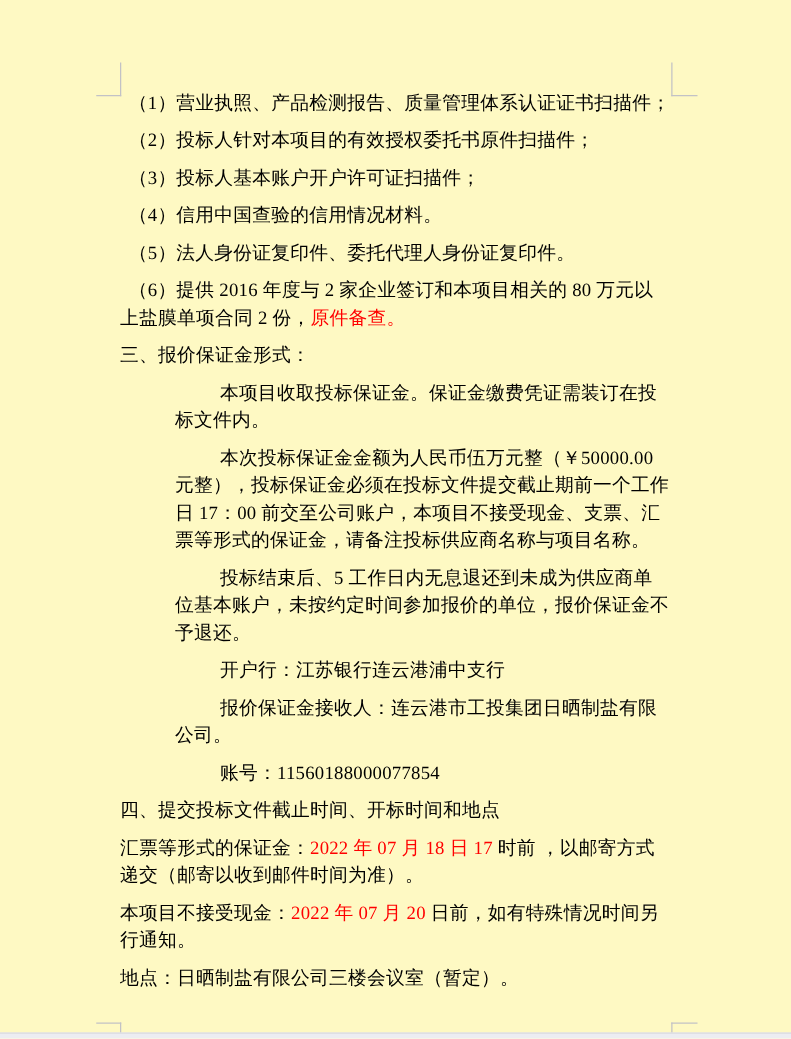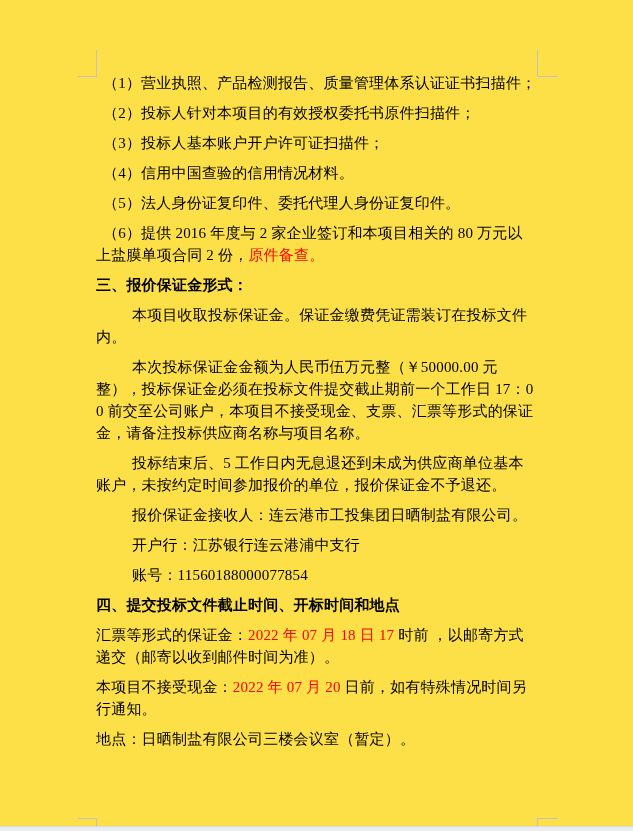--- a/index.html
+++ b/index.html
@@ -4,42 +4,42 @@
 <style>
   html, body {
     margin: 0;
     padding: 0;
     background: #ffffff;
   }
   .page {
     position: relative;
     width: 633px;
     height: 831px;
-    background: #fde047;
+    background: #fef9c3;
     overflow: hidden;
     font-family: "Liberation Serif", "DejaVu Serif", serif;
     color: #000000;
   }
   .content {
     position: absolute;
     left: 96px;
     top: 72px;
     width: 441px;
     font-size: 15px;
     line-height: 22px;
     letter-spacing: 0.2px;
     word-break: break-all;
   }
   .content p {
     margin: 0 0 8px 0;
   }
   p.list-item { text-indent: 7px; }
-  p.body-indent { text-indent: 36px; }
+  p.body-indent { text-indent: 36px; margin-left: 44px; }
   p.heading {
-    font-weight: bold;
+    font-weight: normal;
     margin: 4px 0 8px 0;
   }
   .red { color: #ff0000; }
   
   .mark {
     position: absolute;
     border: 0 solid #c2c2c6;
   }
   .mark-tl { left: 77px; top: 50px; width: 19px; height: 26px; border-right-width: 1px; border-bottom-width: 1px; }
   .mark-tr { left: 537px; top: 50px; width: 20px; height: 26px; border-left-width: 1px; border-bottom-width: 1px; }
@@ -76,23 +76,23 @@
     <p class="list-item"><span>（6）提供 2016 年度与 2 家企业签订和本项目相关的 80 万元以上盐膜单项合同 2 份，</span><span class="red">原件备查。</span></p>
 
     <p class="heading">三、报价保证金形式：</p>
 
     <p class="body-indent">本项目收取投标保证金。保证金缴费凭证需装订在投标文件内。</p>
 
     <p class="body-indent">本次投标保证金金额为人民币伍万元整（￥50000.00 元整），投标保证金必须在投标文件提交截止期前一个工作日 17：00 前交至公司账户，本项目不接受现金、支票、汇票等形式的保证金，请备注投标供应商名称与项目名称。</p>
 
     <p class="body-indent">投标结束后、5 工作日内无息退还到未成为供应商单位基本账户，未按约定时间参加报价的单位，报价保证金不予退还。</p>
 
+    <p class="body-indent">开户行：江苏银行连云港浦中支行</p>
+
     <p class="body-indent">报价保证金接收人：连云港市工投集团日晒制盐有限公司。</p>
-
-    <p class="body-indent">开户行：江苏银行连云港浦中支行</p>
 
     <p class="body-indent">账号：11560188000077854</p>
 
     <p class="heading">四、提交投标文件截止时间、开标时间和地点</p>
 
 
     <p><span>汇票等形式的保证金：</span><span class="red">2022 年 07 月 18 日 17 </span><span>时前 ，以邮寄方式递交（邮寄以收到邮件时间为准）。</span></p>
 
     <p><span>本项目不接受现金：</span><span class="red">2022 年 07 月 20 </span><span>日前，如有特殊情况时间另行通知。</span></p>
 

